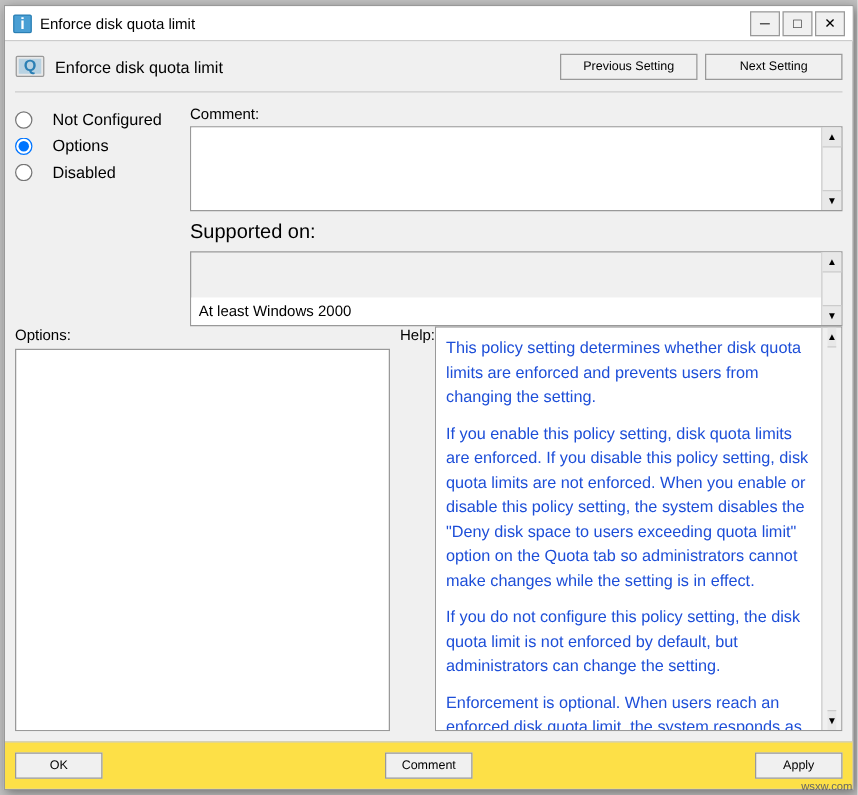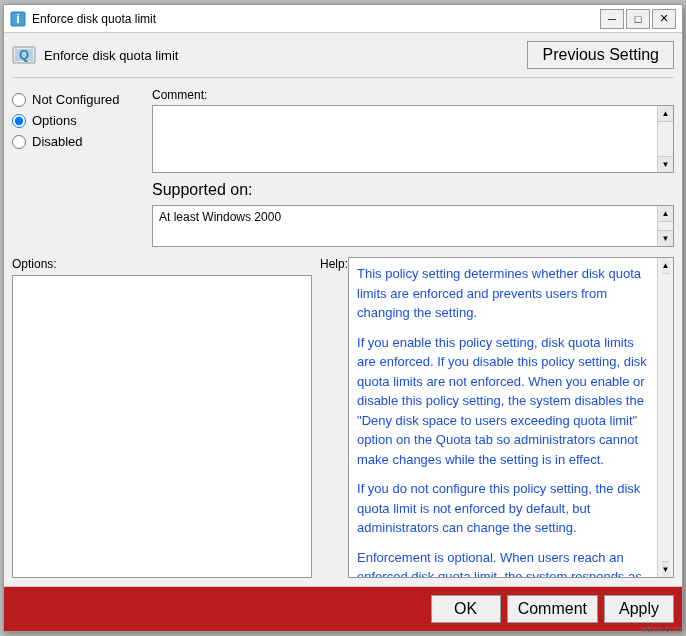--- a/index.html
+++ b/index.html
@@ -106,21 +106,21 @@
     .header-buttons {
       display: flex;
       gap: 6px;
     }
 
     .btn {
       padding: 4px 14px;
       background: #f0f0f0;
       border: 1px solid #999;
       cursor: pointer;
-      font-size: 16px;
+      font-size: 10px;
       min-width: 110px;
       text-align: center;
     }
 
     .btn-small {
       min-width: 70px;
       padding: 4px 10px;
     }
 
     .radio-section {
@@ -128,21 +128,21 @@
       flex-direction: column;
       gap: 6px;
       margin-right: 10px;
       padding-top: 4px;
       min-width: 130px;
     }
 
     .radio-item {
       display: flex;
       align-items: center;
-      gap: 6px;
+      gap: 16px;
       cursor: pointer;
     }
 
     .radio-input {
       width: 14px;
       height: 14px;
       cursor: pointer;
     }
 
     .options-help-row {
@@ -211,25 +211,25 @@
       width: 16px;
       background: #f0f0f0;
       border-left: 1px solid #ccc;
       display: flex;
       flex-direction: column;
       align-items: center;
     }
 
     .footer {
       display: flex;
-      justify-content: flex-end;
+      justify-content: space-between;
       gap: 6px;
       padding: 8px;
       border-top: 1px solid #ccc;
-      background: #b91c1c;
+      background: #fde047;
     }
 
     .radio-group-outer {
       display: flex;
       flex-direction: row;
     }
 
     .right-panel {
       flex: 1;
       display: flex;
@@ -257,20 +257,21 @@
       border: 1px solid #999;
       min-height: 42px;
       margin-top: 6px;
     }
 
     .supported-inner {
       flex: 1;
       background: #fff;
       padding: 4px 6px;
       font-size: 12px;
+      margin-top: 36px;
     }
 
     .mini-scrollbar {
       width: 16px;
       background: #f0f0f0;
       border-left: 1px solid #ccc;
       display: flex;
       flex-direction: column;
     }
 
@@ -334,20 +335,21 @@
           <svg width="24" height="24" viewBox="0 0 24 24">
             <rect x="1" y="4" width="22" height="16" rx="1" fill="#e8e8e8" stroke="#999" stroke-width="1"></rect>
             <rect x="3" y="6" width="18" height="12" fill="#4a9fd4" opacity="0.3"></rect>
             <text x="12" y="16" text-anchor="middle" fill="#2a7fb4" font-size="11" font-weight="bold">Q</text>
           </svg>
         </div>
         <span class="header-title">Enforce disk quota limit</span>
       </div>
       <div class="header-buttons">
         <button class="btn">Previous Setting</button>
+        <button class="btn">Next Setting</button>
       </div>
     </div>
 
     <div class="radio-group-outer">
 
       <div class="radio-section">
         <label class="radio-item">
           <input type="radio" class="radio-input" name="config" style="">
           <span>Not Configured</span>
         </label>
@@ -377,21 +379,21 @@
         <div class="supported-with-scroll">
           <div class="supported-inner">At least Windows 2000</div>
           <div class="mini-scrollbar">
             <div class="mini-scroll-top">▲</div>
             <div class="mini-scroll-bottom">▼</div>
           </div>
         </div>
       </div>
     </div>
 
-    <div class="options-help-row" style="margin-top:10px;">
+    <div class="options-help-row" style="">
 
       <div class="options-section">
         <div class="options-label">Options:</div>
         <div class="options-box"></div>
       </div>
 
       <div class="help-section">
         <div class="help-label">Help:</div>
         <div class="help-box-wrapper">
           <div class="help-text">

